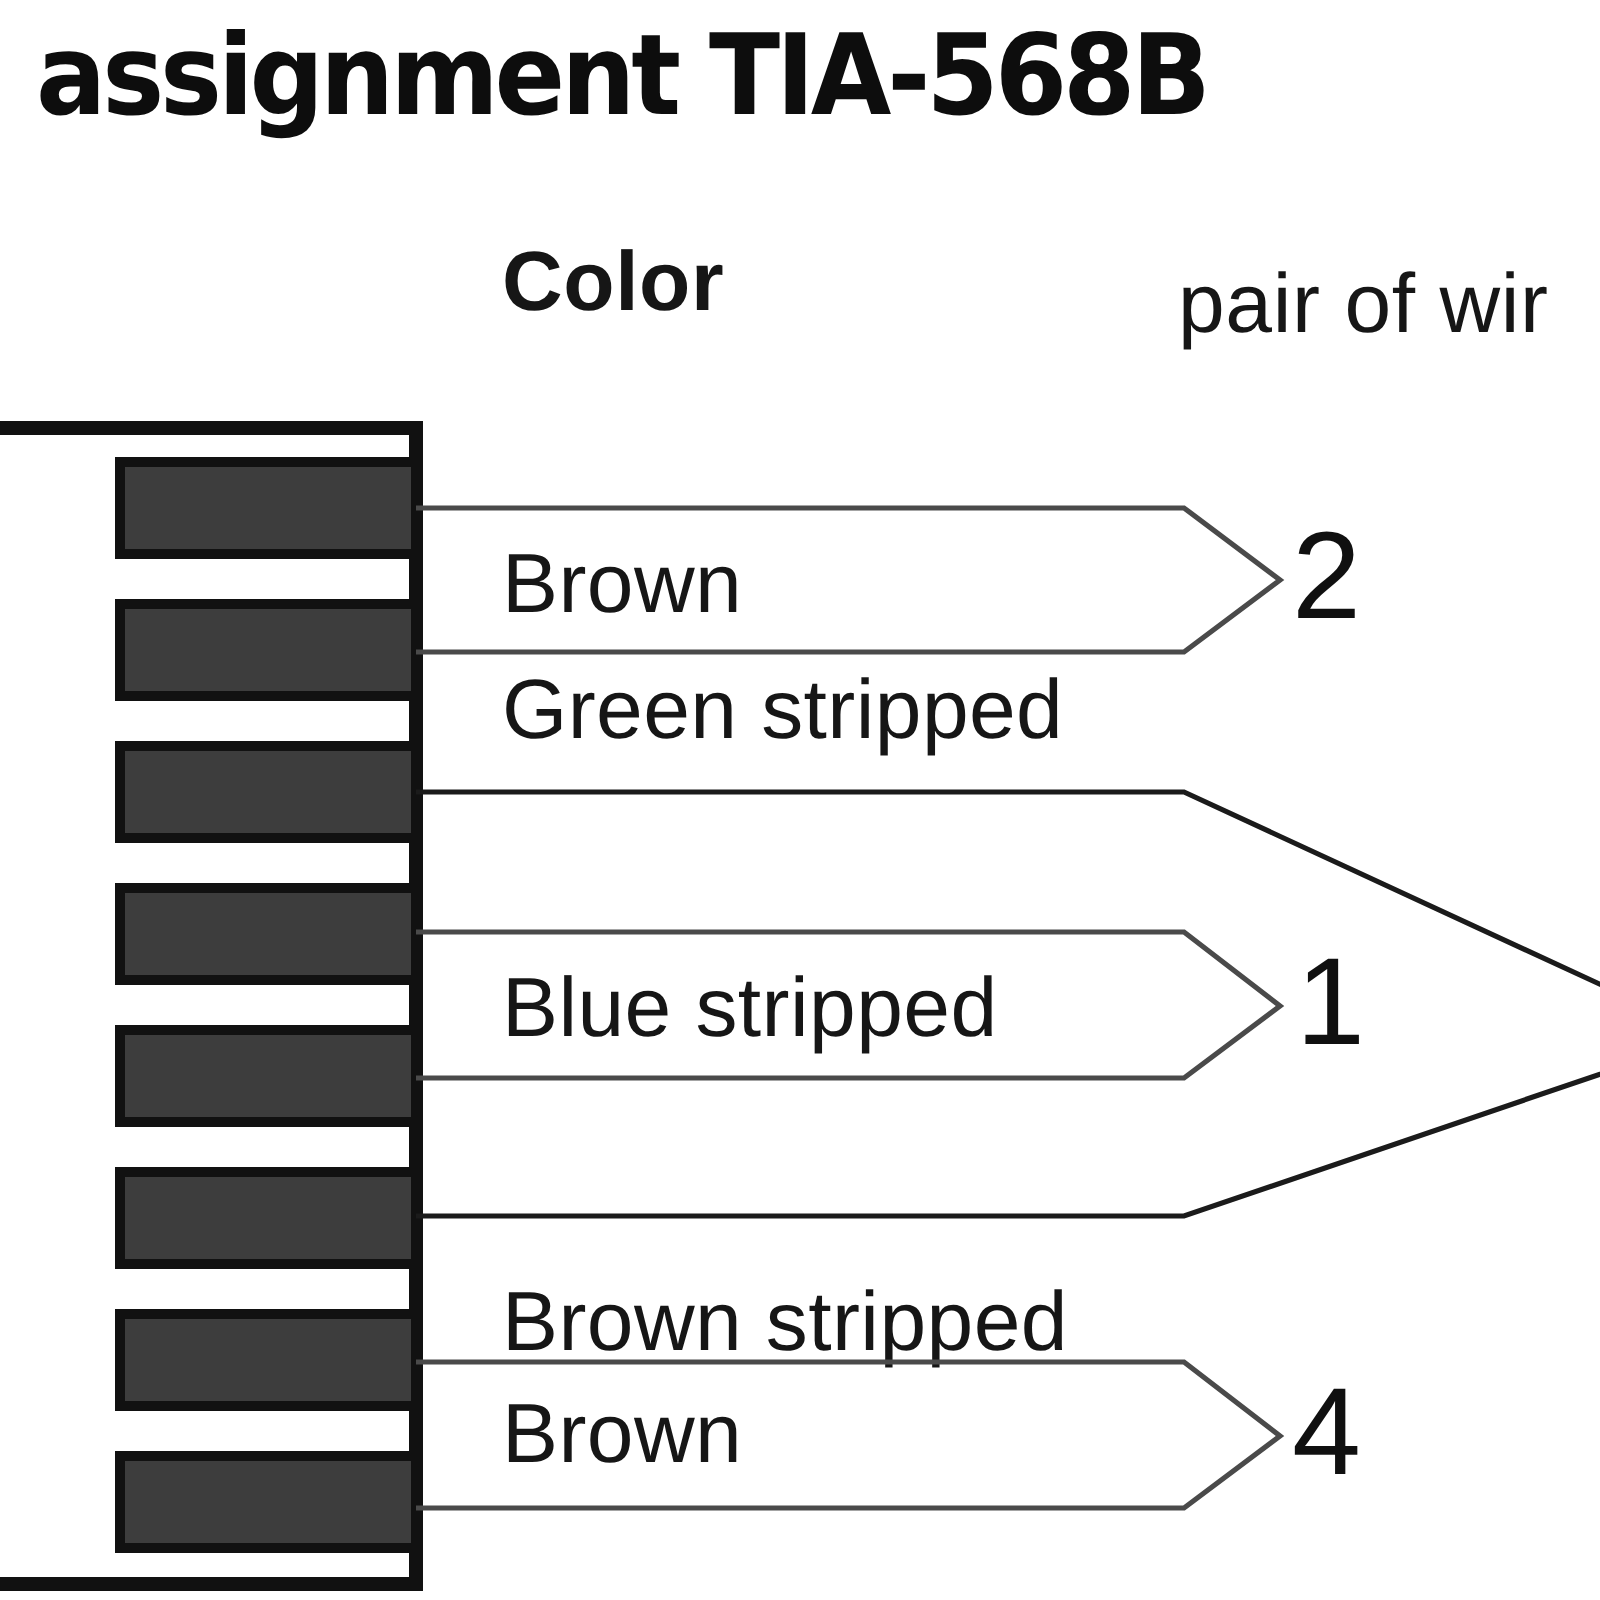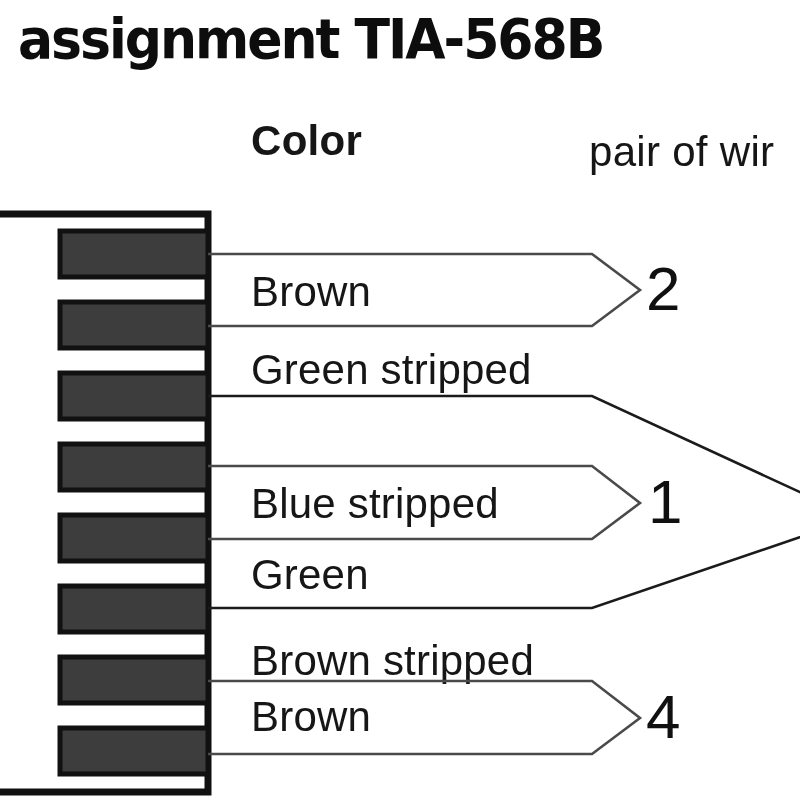--- a/index.html
+++ b/index.html
@@ -92,26 +92,25 @@
 
   <div id="title">assignment TIA-568B</div>
 
   <div class="col-head" id="head-color">Color</div>
 
   <div class="col-head" id="head-pair">pair of wir</div>
 
 
   <div class="wire-label" style="top:269px;">Brown</div>
 
-  <div class="wire-label" style="top:347px;">Green stripped</div>
+  <div class="wire-label" style="top:332px;">Green stripped</div>
 
 
   <div class="wire-label" style="top:481px;">Blue stripped</div>
 
-  <div class="wire-label" style="top:552px;">Green</div>
 
   <div class="wire-label" style="top:638px;">Brown stripped</div>
 
   <div class="wire-label" style="top:694px;">Brown</div>
 
   <div class="pair-number" style="left:646px; top:258px;">2</div>
 
   <div class="pair-number" style="left:648px; top:471px;">1</div>
 
   <div class="pair-number" style="left:646px; top:686px;">4</div>

